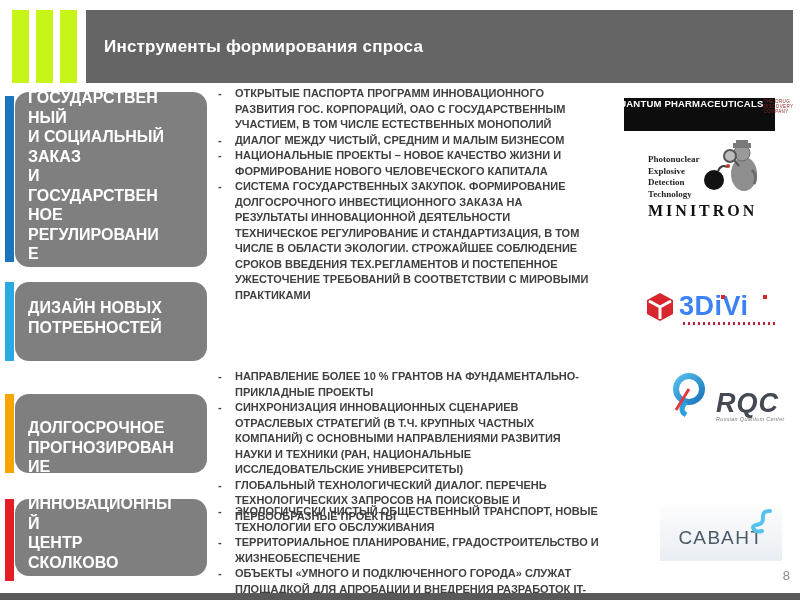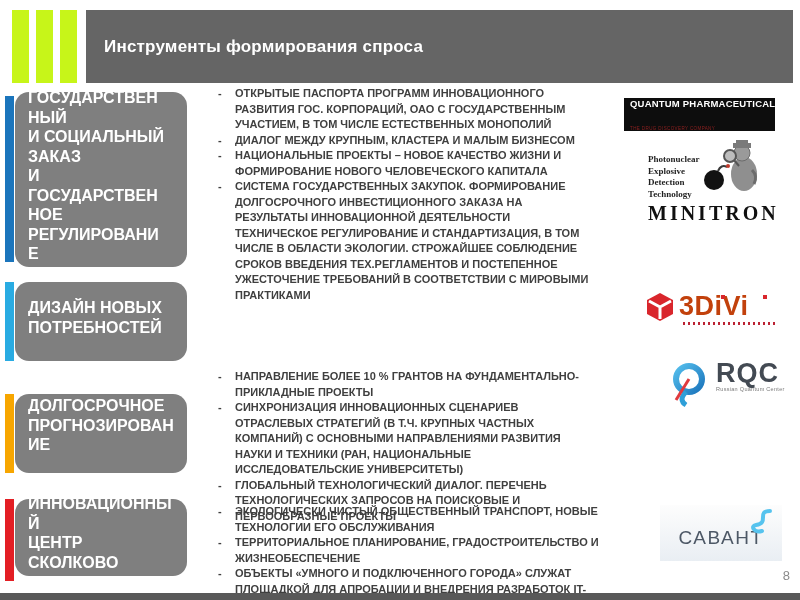--- a/index.html
+++ b/index.html
@@ -16,54 +16,54 @@
   .header .title{color:#ffffff;font-weight:bold;font-size:17px;padding-left:18px;letter-spacing:.2px;}
 
   
   .abar{position:absolute;left:5px;width:9px;}
   #bar1{top:96px;height:166px;background:#1B75BC}
   #bar2{top:282px;height:79px;background:#29ABE2}
   #bar3{top:394px;height:79px;background:#F7A600}
   #bar4{top:499px;height:82px;background:#E31E24}
 
   
-  .sbox{position:absolute;left:15px;width:172px;background:#7F7F7F;border-radius:14px;
+  .sbox{position:absolute;left:15px;width:192px;background:#7F7F7F;border-radius:14px;
         color:#ffffff;font-weight:bold;font-size:16px;line-height:19.5px;overflow:hidden;}
   .sbox .lbl{white-space:pre-line;padding-left:13px;}
   #box1{top:92px;height:175px}  #box1 .lbl{margin-top:-4px}
   #box2{top:282px;height:79px}  #box2 .lbl{padding-top:16px}
-  #box3{top:394px;height:79px}  #box3 .lbl{padding-top:2px}
+  #box3{top:394px;height:79px}  #box3 .lbl{padding-top:24px}
   #box4{top:499px;height:77px}  #box4 .lbl{margin-top:-5px}
 
   
   .bgroup{position:absolute;left:214px;width:460px;color:#3F3F3F;}
   .bullet{position:relative;padding-left:21px;white-space:pre;
           font-weight:bold;font-size:11px;line-height:15.5px;}
   .bullet::before{content:"-";position:absolute;left:4px;top:0;}
   #g1{top:86px}#g2{top:299px}#g3{top:369px}#g4{top:504px}
 
   
   .logo{position:absolute;}
   #logo-qp{left:624px;top:98px;width:151px;height:33px;background:#0d0d0d;
-           display:flex;flex-direction:column;justify-content:space-between;padding-left:6px;box-sizing:border-box;}
+           display:flex;flex-direction:row;justify-content:center;padding-left:6px;box-sizing:border-box;}
   #logo-qp .qp-name{color:#ffffff;font-weight:bold;font-size:9.5px;letter-spacing:.2px;white-space:nowrap;}
   #logo-qp .qp-tag{color:#8B2020;font-size:4.5px;letter-spacing:.4px;margin-top:1px;}
 
   #logo-minitron{left:648px;top:140px;width:132px;height:88px;font-family:"Liberation Serif",serif;}
   .mini-row{display:flex;}
   .mini-lines{white-space:pre;font-weight:bold;font-size:9px;line-height:11.5px;color:#1f1f1f;padding-top:14px;}
-  .mini-name{font-weight:bold;font-size:20px;letter-spacing:3px;color:#101010;margin-top:2px;}
+  .mini-name{font-weight:bold;font-size:16px;letter-spacing:3px;color:#101010;margin-top:2px;}
 
   #logo-3divi{left:645px;top:292px;width:145px;height:42px;display:flex;align-items:flex-start;}
-  .tdivi-name{font-weight:bold;font-size:27px;line-height:28px;color:#c2410c;letter-spacing:.5px;margin-left:4px;}
+  .tdivi-name{font-weight:bold;font-size:27px;line-height:28px;color:#3b82f6;letter-spacing:.5px;margin-left:4px;}
   .tdivi-tag{position:absolute;left:38px;top:30px;width:92px;height:3px;
              background:repeating-linear-gradient(90deg,#b23,  #b23 2px, transparent 2px, transparent 5px);}
   .tdivi-dot{position:absolute;width:4px;height:4px;background:#D9262C;top:3px;}
 
-  #logo-rqc{left:668px;top:360px;width:118px;height:62px;display:flex;align-items:flex-start;}
+  #logo-rqc{left:668px;top:360px;width:118px;height:62px;display:flex;align-items:flex-end;font-style:italic;}
   .rqc-text{margin-left:6px;}
   .rqc-name{font-weight:bold;font-size:27px;line-height:26px;color:#434A53;letter-spacing:1px;}
   .rqc-tag{font-size:5.5px;color:#7a7a7a;letter-spacing:.3px;}
 
   #logo-savant{left:660px;top:505px;width:122px;height:56px;
                background:linear-gradient(#fdfdfd,#e9eef3);display:flex;align-items:flex-end;justify-content:center;}
   .savant-name{font-weight:normal;font-size:19px;color:#4D5866;letter-spacing:1.5px;padding-bottom:12px;}
   .savant-swoosh{position:absolute;right:8px;top:4px;}
 
   
@@ -113,21 +113,21 @@
     <div class="lbl">ИННОВАЦИОННЫ
 Й
 ЦЕНТР
 СКОЛКОВО</div>
   </div>
 
   <div class="bgroup" id="g1">
     <div class="bullet">ОТКРЫТЫЕ ПАСПОРТА ПРОГРАММ ИННОВАЦИОННОГО
 РАЗВИТИЯ ГОС. КОРПОРАЦИЙ, ОАО С ГОСУДАРСТВЕННЫМ
 УЧАСТИЕМ, В ТОМ ЧИСЛЕ ЕСТЕСТВЕННЫХ МОНОПОЛИЙ</div>
-    <div class="bullet">ДИАЛОГ МЕЖДУ КРУПНЫМ, КЛАСТЕРА И МАЛЫМ БИЗНЕСОМ</div>
+    <div class="bullet">ДИАЛОГ МЕЖДУ ЧИСТЫЙ, СРЕДНИМ И МАЛЫМ БИЗНЕСОМ</div>
     <div class="bullet">НАЦИОНАЛЬНЫЕ ПРОЕКТЫ – НОВОЕ КАЧЕСТВО ЖИЗНИ И
 ФОРМИРОВАНИЕ НОВОГО ЧЕЛОВЕЧЕСКОГО КАПИТАЛА</div>
     <div class="bullet">СИСТЕМА ГОСУДАРСТВЕННЫХ ЗАКУПОК. ФОРМИРОВАНИЕ
 ДОЛГОСРОЧНОГО ИНВЕСТИЦИОННОГО ЗАКАЗА НА
 РЕЗУЛЬТАТЫ ИННОВАЦИОННОЙ ДЕЯТЕЛЬНОСТИ
 ТЕХНИЧЕСКОЕ РЕГУЛИРОВАНИЕ И СТАНДАРТИЗАЦИЯ, В ТОМ
 ЧИСЛЕ В ОБЛАСТИ ЭКОЛОГИИ. СТРОЖАЙШЕЕ СОБЛЮДЕНИЕ
 СРОКОВ ВВЕДЕНИЯ ТЕХ.РЕГЛАМЕНТОВ И ПОСТЕПЕННОЕ
 УЖЕСТОЧЕНИЕ ТРЕБОВАНИЙ В СООТВЕТСТВИИ С МИРОВЫМИ
 ПРАКТИКАМИ</div>

